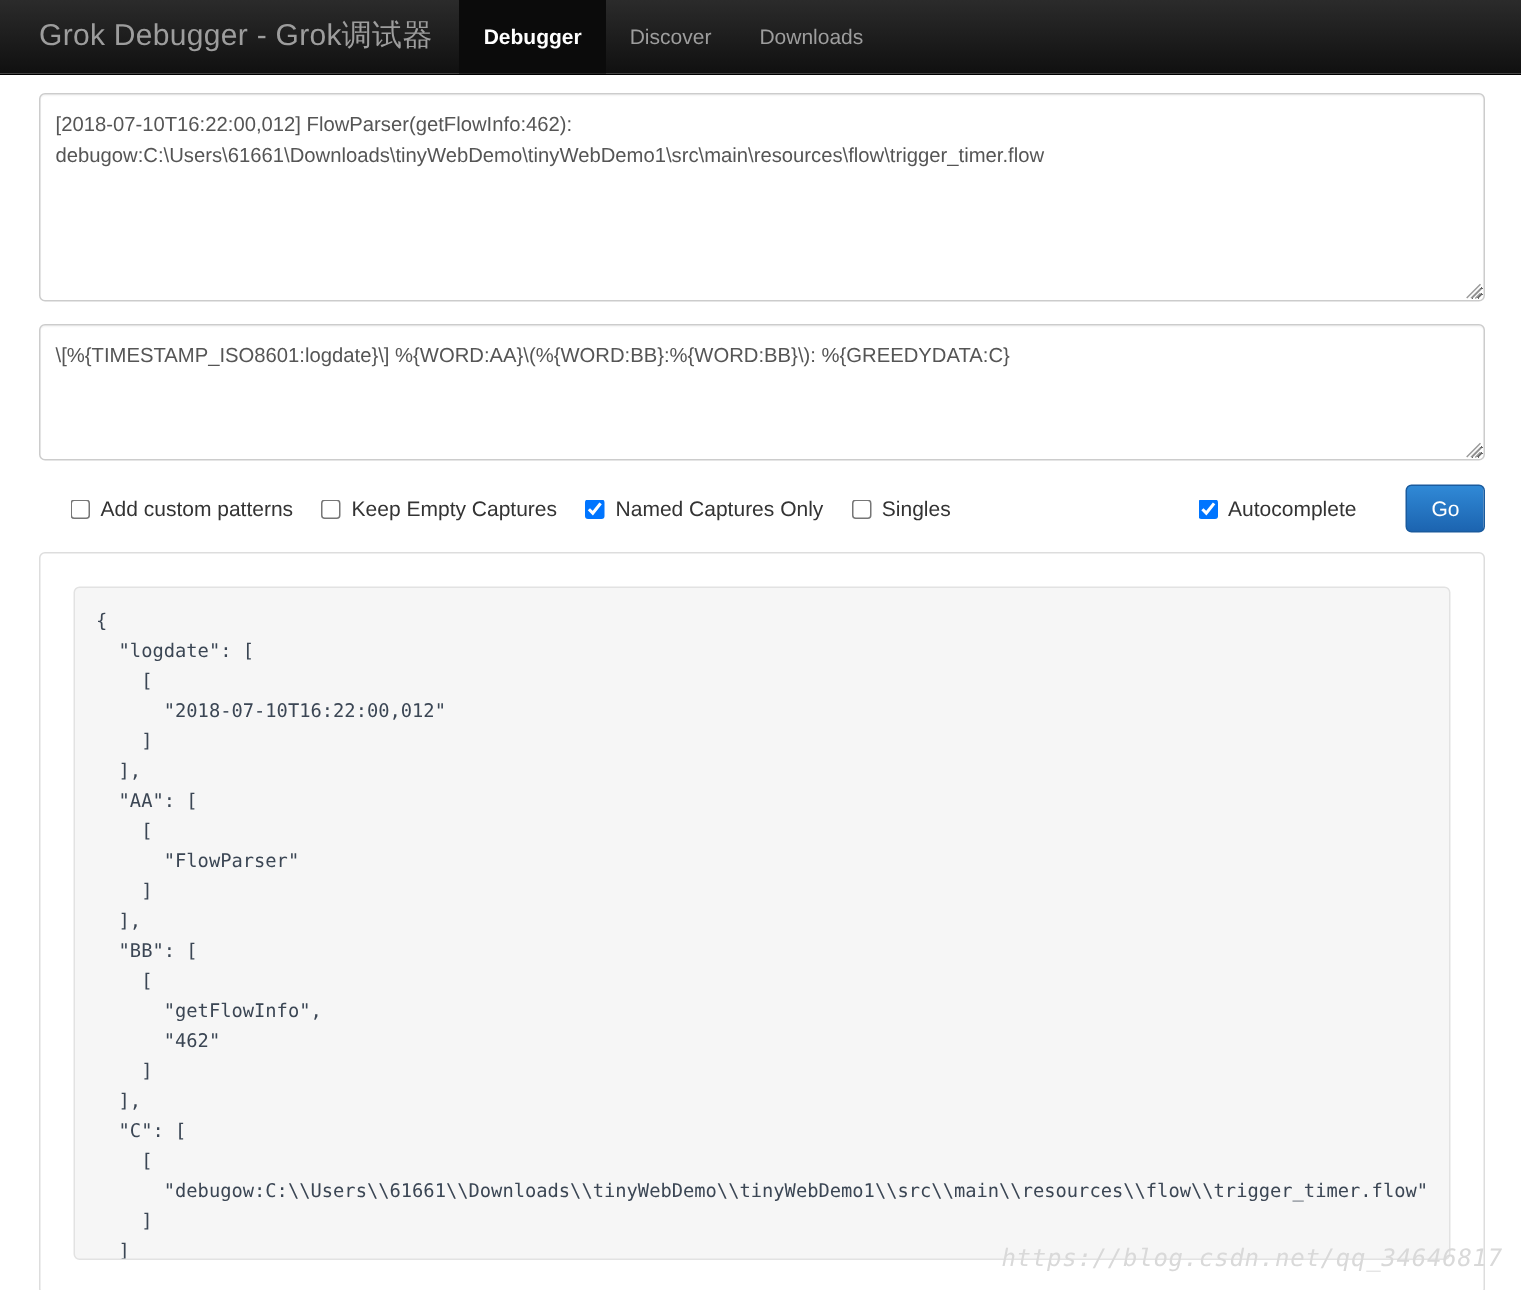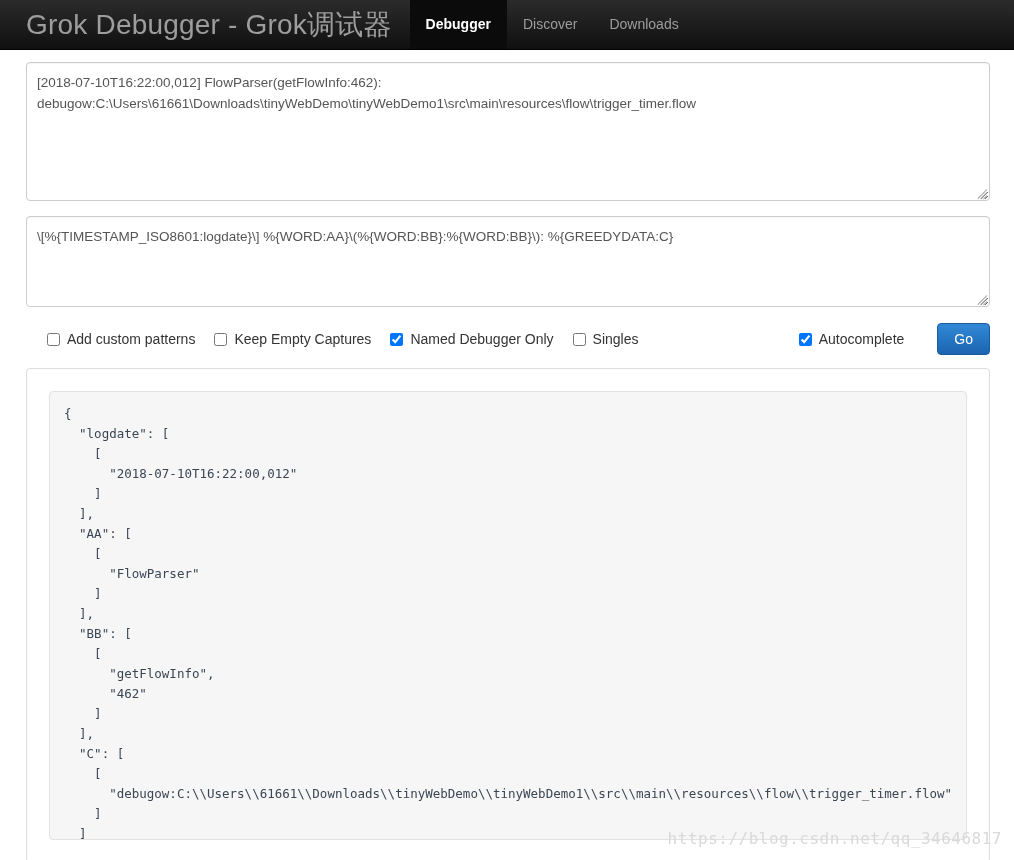--- a/index.html
+++ b/index.html
@@ -22,21 +22,21 @@
     height: 50px;
     background: #181818;
     background: linear-gradient(to bottom, #2b2b2b 0%, #101010 100%);
     display: flex;
     align-items: stretch;
     border-bottom: 1px solid #000;
     box-sizing: border-box;
   }
   .brand {
     color: #9d9d9d;
-    font-size: 28px;
+    font-size: 20px;
     line-height: 49px;
     padding: 0 18px 0 26px;
     white-space: nowrap;
     letter-spacing: 0.2px;
   }
   .nav-items {
     display: flex;
     align-items: stretch;
     list-style: none;
     margin: 0;
@@ -174,20 +174,21 @@
   .watermark {
     position: absolute;
     right: 12px;
     bottom: 12px;
     color: #d9d9d9;
     font-family: "DejaVu Sans Mono", monospace;
     font-size: 16px;
     letter-spacing: 0.5px;
     user-select: none;
     pointer-events: none;
+    font-style: italic;
   }
 </style>
 </head>
 <body>
 
 <div class="navbar">
   <div class="brand">Grok Debugger - Grok调试器</div>
   <ul class="nav-items">
     <li class="nav-item active">Debugger</li>
     <li class="nav-item">Discover</li>
@@ -221,21 +222,21 @@
       <label class="chk-label">
         <input type="checkbox" style="">
         <span>Add custom patterns</span>
       </label>
       <label class="chk-label">
         <input type="checkbox" style="">
         <span>Keep Empty Captures</span>
       </label>
       <label class="chk-label">
         <input type="checkbox" checked="" style="">
-        <span>Named Debugger Only</span>
+        <span>Named Captures Only</span>
       </label>
       <label class="chk-label">
         <input type="checkbox" style="">
         <span>Singles</span>
       </label>
     </div>
     <div class="opts-right">
       <label class="chk-label">
         <input type="checkbox" checked="" style="">
         <span>Autocomplete</span>

